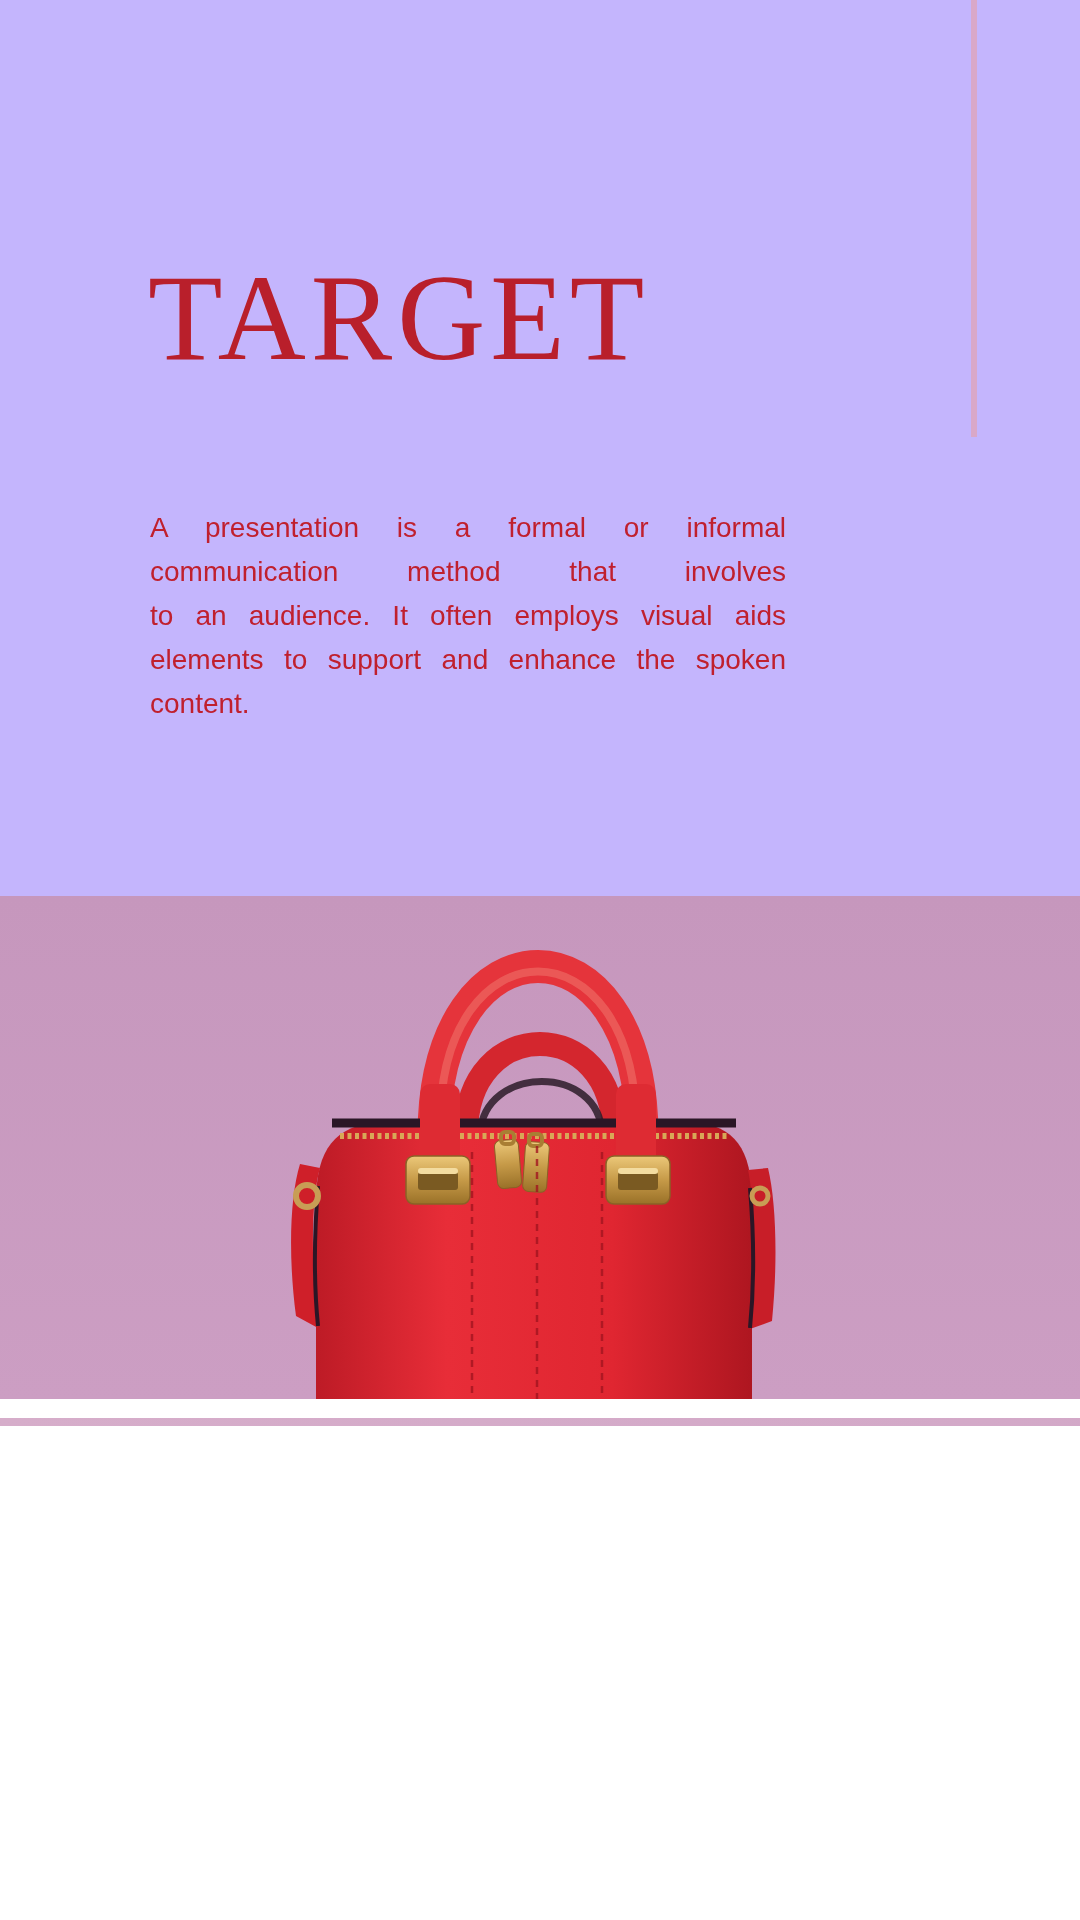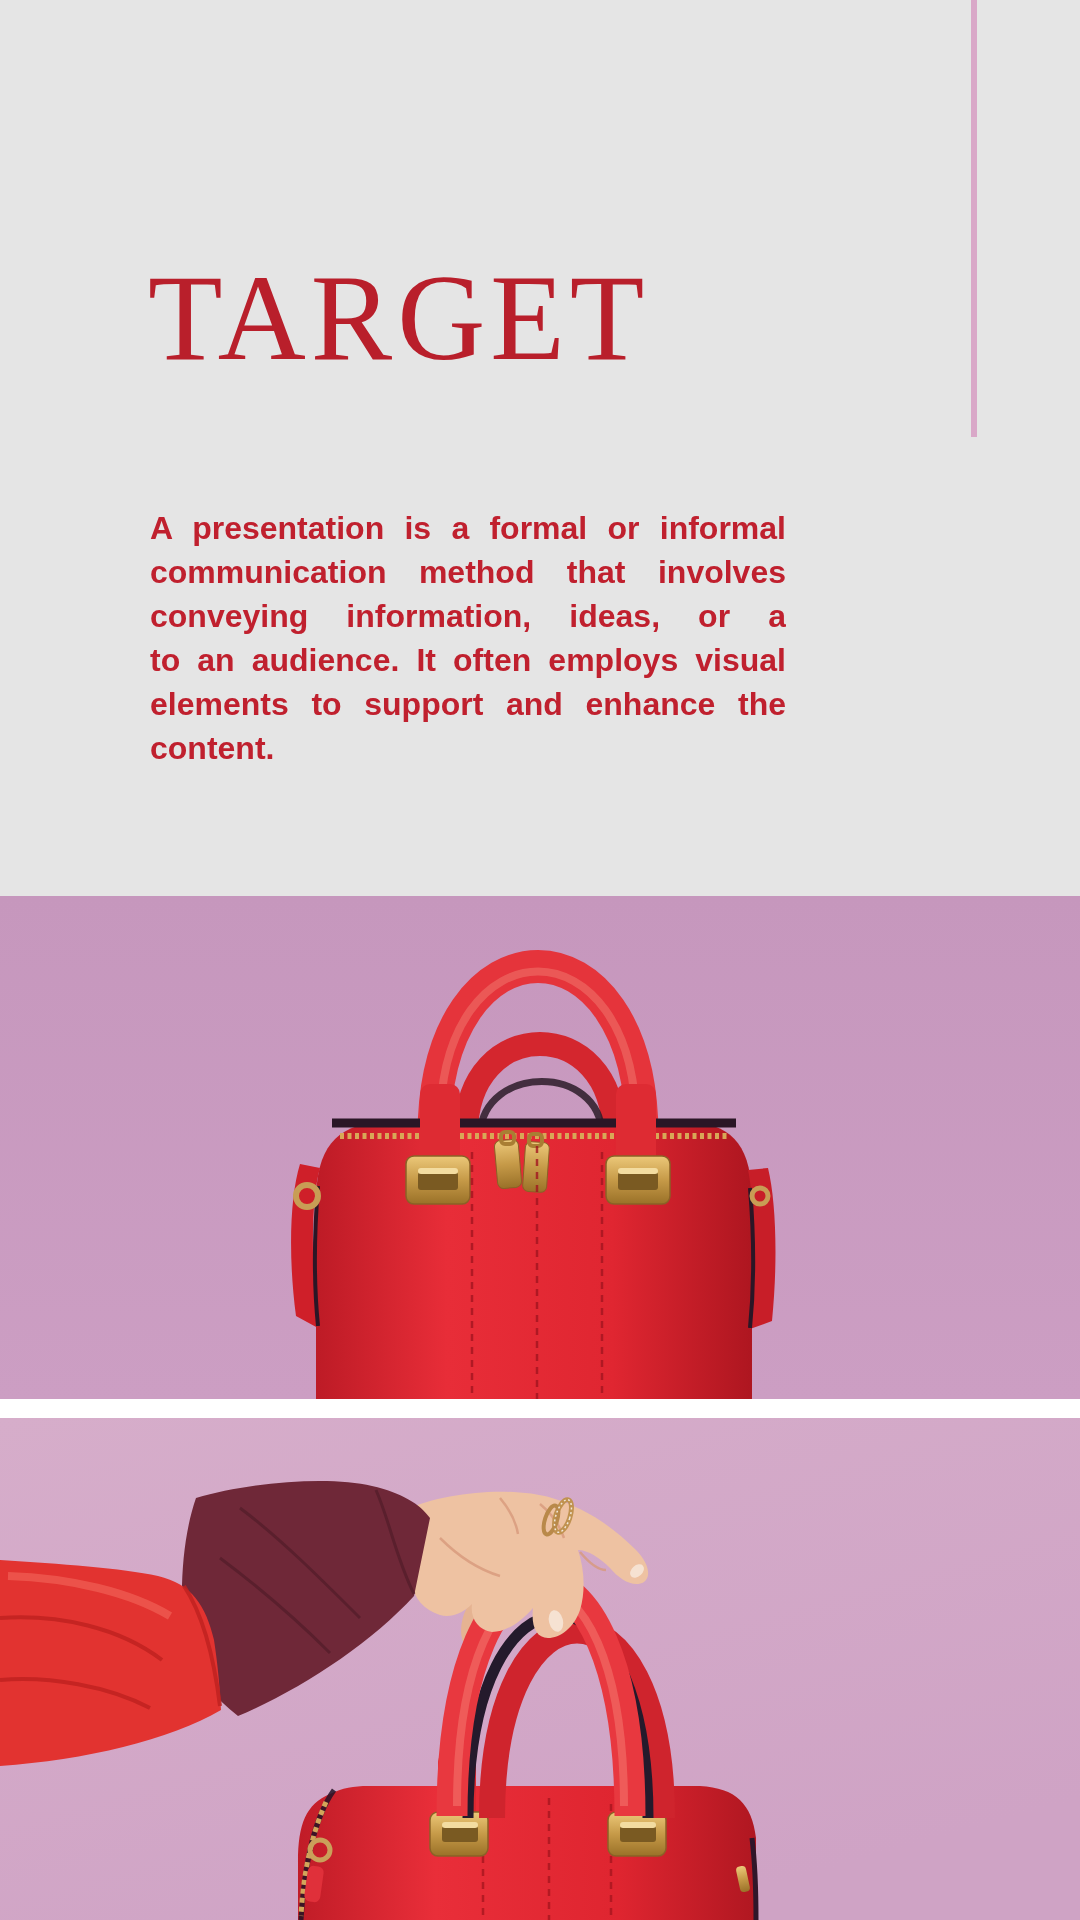--- a/index.html
+++ b/index.html
@@ -1,35 +1,34 @@
 <!DOCTYPE html>
 <html style="--title_red: #b91f2b; --para_red: #c0202e; --accent_pink: #d9a8c8; --photo1_bg_top: #c697bd; --photo1_bg_bottom: #cc9ec3; --photo2_bg_top: #d6adca; --photo2_bg_bottom: #cfa3c5; --bag_red: #e02531; --bag_red_dark: #b81a25; --handle_red: #e5343b; --gold: #d1a255; --dark_trim: #2a1626; --sleeve_red: #e23330; --sleeve_maroon: #6f2838; --skin: #eec2a2;"><head>
 <meta charset="utf-8">
 <style>
   html,body{margin:0;padding:0;background:#ffffff;}
   .page{
-    position:relative;width:1080px;height:1920px;background:#e5e5e5;
+    position:relative;width:1080px;height:1426px;background:#c4b5fd;
     overflow:hidden;font-family:"Liberation Sans",sans-serif;
   }
   .accent-line{
     position:absolute;left:971px;top:0;width:6px;height:437px;
     background:var(--accent_pink,#d9a8c8);
   }
   .title{
     position:absolute;left:148px;top:170px;width:760px;
     font-family:"Liberation Serif",serif;
     font-size:122px;line-height:132px;letter-spacing:5px;
     color:var(--title_red,#b91f2b);font-weight:normal;
   }
   .title .line{white-space:nowrap;}
   .para{
     position:absolute;left:150px;top:506px;width:636px;
-    font-size:32px;line-height:44px;
+    font-size:28px;line-height:44px;
     color:var(--para_red,#c0202e);
-    font-weight:bold;
   }
   .para .pline{
     display:block;text-align:justify;text-align-last:justify;
     white-space:normal;height:44px;overflow:hidden;
   }
   .para .pline.last{text-align-last:left;}
   .photo{
     position:absolute;left:0;width:1080px;overflow:hidden;
   }
   .photo-1{top:896px;height:503px;}
@@ -44,21 +43,20 @@
 
   <div class="accent-line"></div>
 
   <h1 class="title">
     <div class="line">TARGET</div>
   </h1>
 
   <div class="para">
     <span class="pline">A presentation is a formal or informal</span>
     <span class="pline">communication method that involves</span>
-    <span class="pline">conveying information, ideas, or a message</span>
     <span class="pline">to an audience. It often employs visual aids</span>
     <span class="pline">elements to support and enhance the spoken</span>
     <span class="pline last">content.</span>
   </div>
 
   <div class="photo photo-1" role="img" aria-label="Red leather bowler bag with tall double handles, gold zipper and hardware, on a mauve pink studio background">
     <svg width="1080" height="503" viewBox="0 0 1080 503" xmlns="http://www.w3.org/2000/svg">
       <defs>
         <linearGradient id="p1bg" x1="0" y1="0" x2="0" y2="1">
           <stop offset="0" stop-color="#c697bd"></stop>

